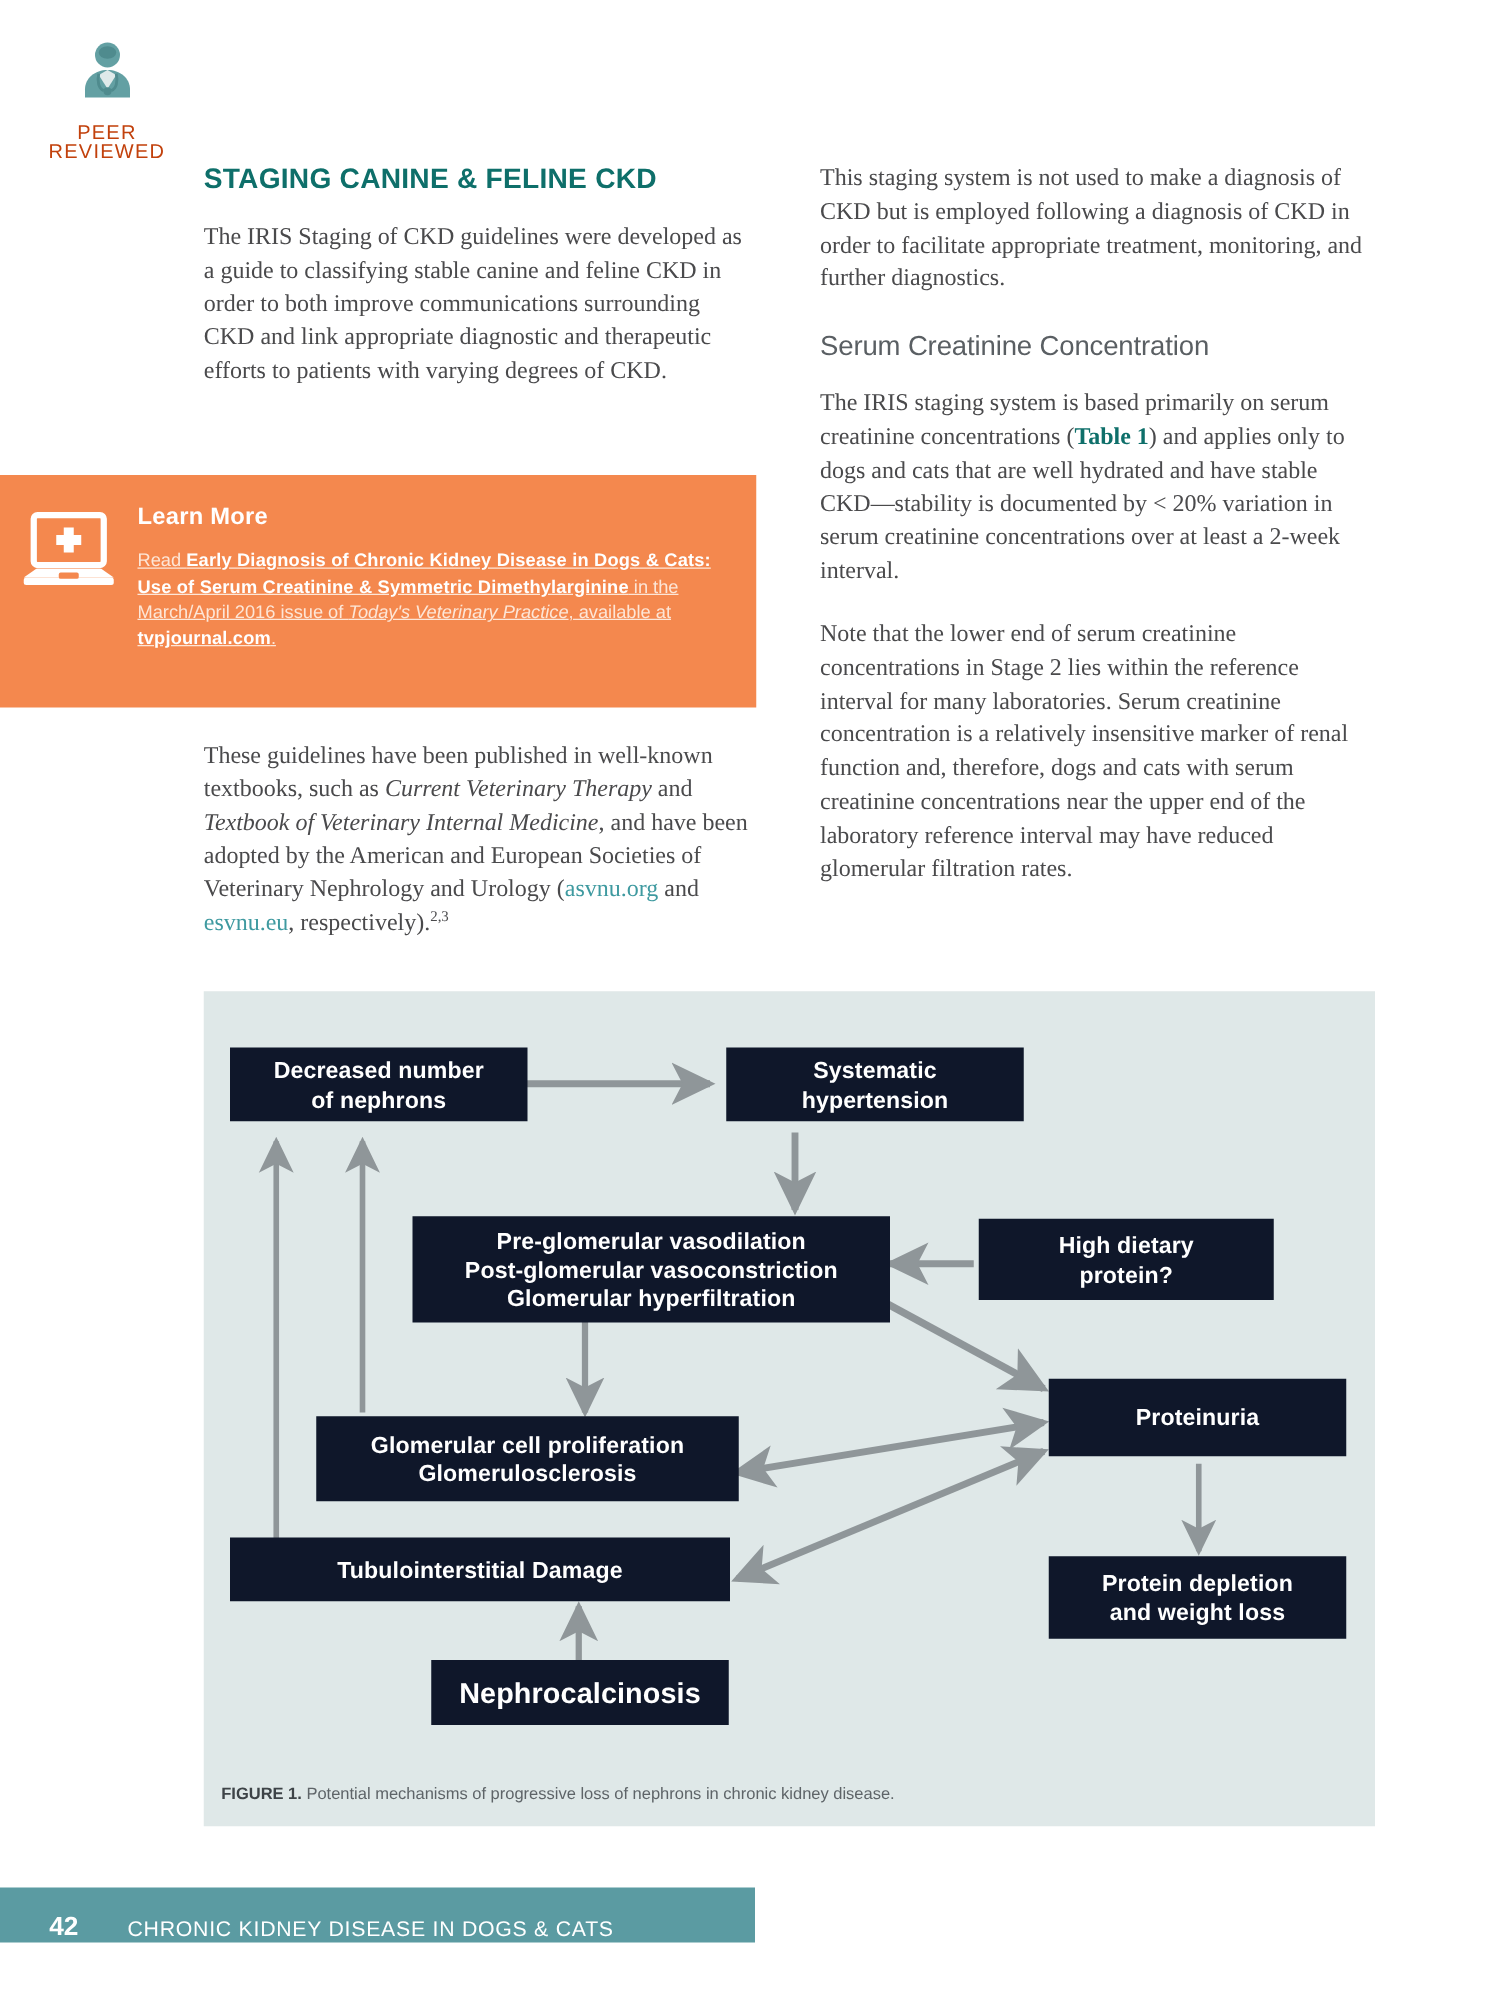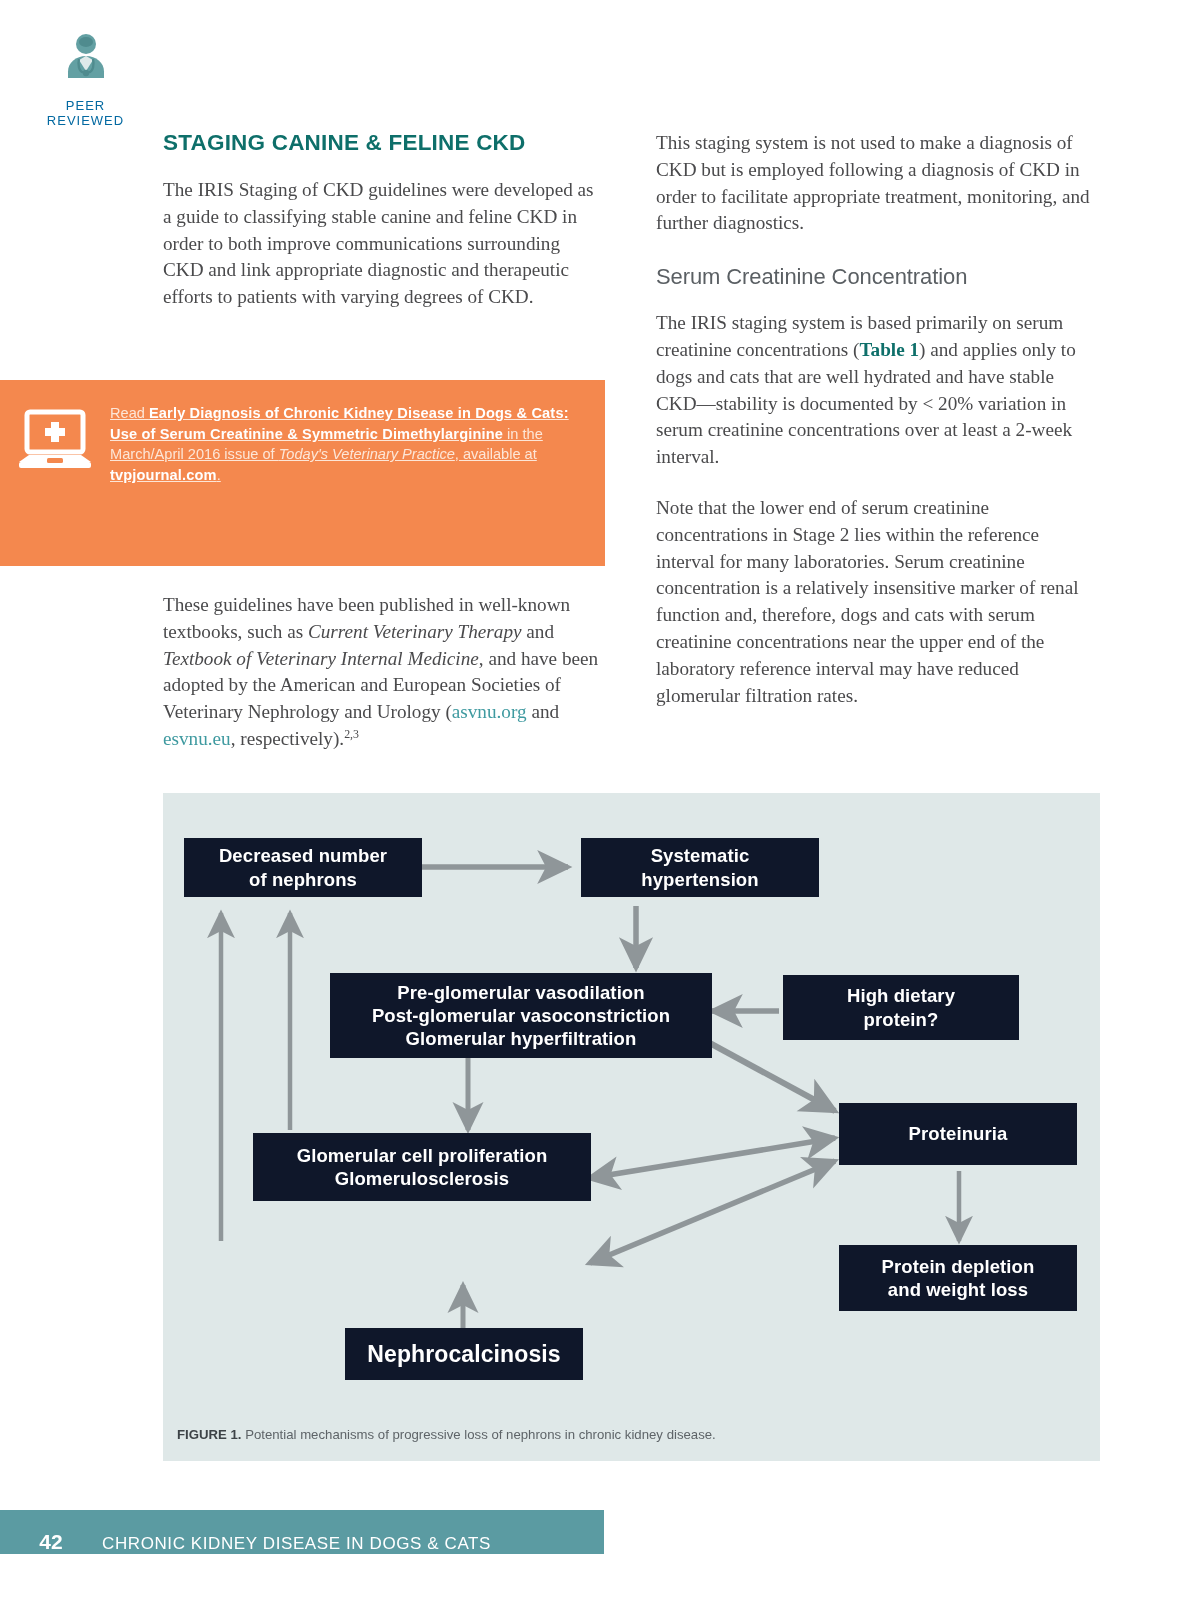--- a/index.html
+++ b/index.html
@@ -12,22 +12,22 @@
   }
   .page { position: relative; width: 1200px; height: 1606px; background:#fff; }
 
   
   .peer-badge {
     position: absolute; left: 38px; top: 32px; width: 95px;
     text-align: center;
   }
   .peer-badge .vet-icon { display:block; margin: 0 auto 4px; }
   .peer-badge .peer-label {
-    font-size: 13px; letter-spacing: 1.0px; line-height: 15px;
-    color: #0369a1; font-weight: 400;
+    font-size: 16px; letter-spacing: 1.0px; line-height: 15px;
+    color: #c2410c; font-weight: 400;
   }
 
   
   .col-left  { position: absolute; left: 163px; top: 130px;  width: 440px; }
   .col-right { position: absolute; left: 656px; top: 130px;  width: 440px; }
 
   h1.section-title {
     color: #0e6f6a; font-size: 22.5px; font-weight: bold;
     letter-spacing: 0.2px; line-height: 26px; margin-bottom: 21px;
   }
@@ -125,20 +125,21 @@
     <div class="lm-icon">
       <svg width="84" height="72" viewBox="0 0 84 72" aria-hidden="true">
         <rect x="14" y="6" width="56" height="40" rx="3" fill="none" stroke="#ffffff" stroke-width="5"></rect>
         <path d="M6 56 L16 49 L68 49 L78 56 Z" fill="#ffffff"></path>
         <rect x="6" y="56" width="72" height="6" rx="2" fill="#ffffff"></rect>
         <rect x="34" y="52" width="16" height="5" rx="1.5" fill="#f4884e"></rect>
         <path d="M38 16 h8 v6 h6 v8 h-6 v6 h-8 v-6 h-6 v-8 h6 z" fill="#ffffff"></path>
       </svg>
     </div>
     <div class="lm-body">
+      <div class="lm-title">Learn More</div>
       <div class="lm-text"><span>Read </span><b>Early Diagnosis of Chronic Kidney Disease in Dogs &amp; Cats: Use of Serum Creatinine &amp; Symmetric Dimethylarginine</b><span> in the March/April 2016 issue of </span><i>Today's Veterinary Practice</i><span>, available at </span><b>tvpjournal.com</b><span>.</span></div>
     </div>
   </div>
 
   <div style="position:absolute;left:163px;top:592px;width:440px;">
     <p class="body"><span>These guidelines have been published in well-known textbooks, such as </span><span class="it">Current Veterinary Therapy</span><span> and </span><span class="it">Textbook of Veterinary Internal Medicine</span><span>, and have been adopted by the American and European Societies of Veterinary Nephrology and Urology (</span><span class="link">asvnu.org</span><span> and </span><span class="link">esvnu.eu</span><span>, respectively).</span><sup>2,3</sup></p>
   </div>
 
   <div class="col-right">
     <p class="body">This staging system is not used to make a diagnosis of CKD but is employed following a diagnosis of CKD in order to facilitate appropriate treatment, monitoring, and further diagnostics.</p>
@@ -213,20 +214,23 @@
 
     <div class="node" style="left:90px; top:340px; width:338px; height:68px; font-size:18.5px;">
       <span style="white-space:pre-line;">Glomerular cell proliferation
 Glomerulosclerosis</span>
     </div>
 
     <div class="node" style="left:676px; top:310px; width:238px; height:62px; font-size:18.5px;">
       <span style="white-space:pre-line;">Proteinuria</span>
     </div>
 
+    <div class="node" style="left:21px; top:437px; width:400px; height:51px; font-size:18.5px;">
+      <span style="white-space:pre-line;">Tubulointerstitial Damage</span>
+    </div>
 
     <div class="node" style="left:676px; top:452px; width:238px; height:66px; font-size:18.5px;">
       <span style="white-space:pre-line;">Protein depletion
 and weight loss</span>
     </div>
 
     <div class="node" style="left:182px; top:535px; width:238px; height:52px; font-size:23px;">
       <span style="white-space:pre-line;">Nephrocalcinosis</span>
     </div>
 

